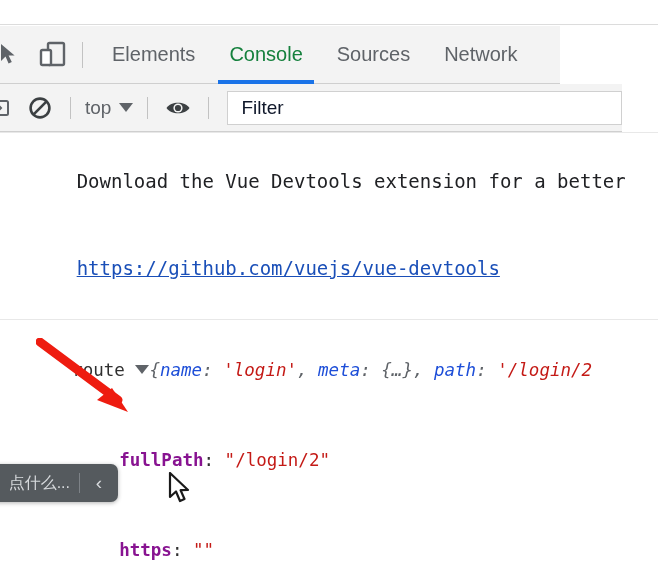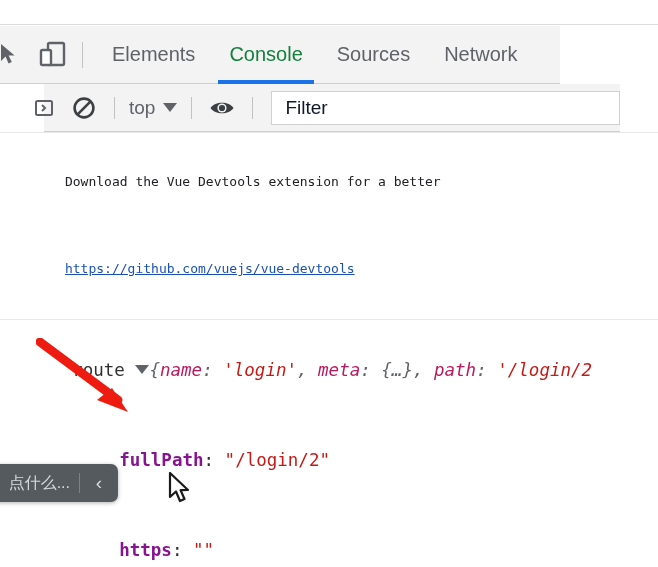--- a/index.html
+++ b/index.html
@@ -78,28 +78,27 @@
     left: 6px; right: 6px;
     bottom: 0;
     height: 4px;
     background: #1a73e8;
   }
 
   
   .filterbar {
     position: absolute;
     left: 0; top: 84px;
-    width: 576px;
+    width: 622px;
     height: 48px;
     background: #f3f3f3;
     border-bottom: 1px solid #cfcfcf;
     box-sizing: border-box;
     display: flex;
     align-items: center;
-    margin-left: 44px;
   }
   .fb-icon {
     width: 40px;
     height: 40px;
     display: flex;
     align-items: center;
     justify-content: center;
     flex: 0 0 auto;
   }
   .fb-icon.first { margin-left: -20px; }
@@ -143,25 +142,25 @@
   .console {
     position: absolute;
     left: 0; top: 132px;
     width: 658px;
     height: 435px;
     background: #ffffff;
     overflow: hidden;
   }
   .msg {
     font-family: "DejaVu Sans Mono", monospace;
-    font-size: 13px;
+    font-size: 19px;
     line-height: 29px;
     color: #202124;
     white-space: pre;
-    padding-left: 18px;
+    padding-left: 8px;
   }
   .msg-group { padding-top: 5px; }
   .link {
     color: #1a4fb8;
     text-decoration: underline;
   }
   .divider {
     height: 1px;
     background: #e8e8e8;
   }
@@ -184,21 +183,21 @@
     border-left: 7px solid transparent;
     border-right: 7px solid transparent;
     border-top: 9px solid #5f6368;
     vertical-align: 2px;
   }
   .preview {
     font-style: italic;
     color: #5f6368;
   }
   .k-prop { color: #881391; font-weight: bold; }
-  .k-prop-i { color: #be185d; font-style: italic; }
+  .k-prop-i { color: #1d4ed8; font-style: italic; }
   .v-str { color: #c41a16; }
   .v-str-i { color: #c41a16; font-style: italic; }
   .punct { color: #303030; }
   .indent { padding-left: 56px; }
 
   
   .red-arrow {
     position: absolute;
     left: 36px; top: 338px;
     width: 106px; height: 84px;

